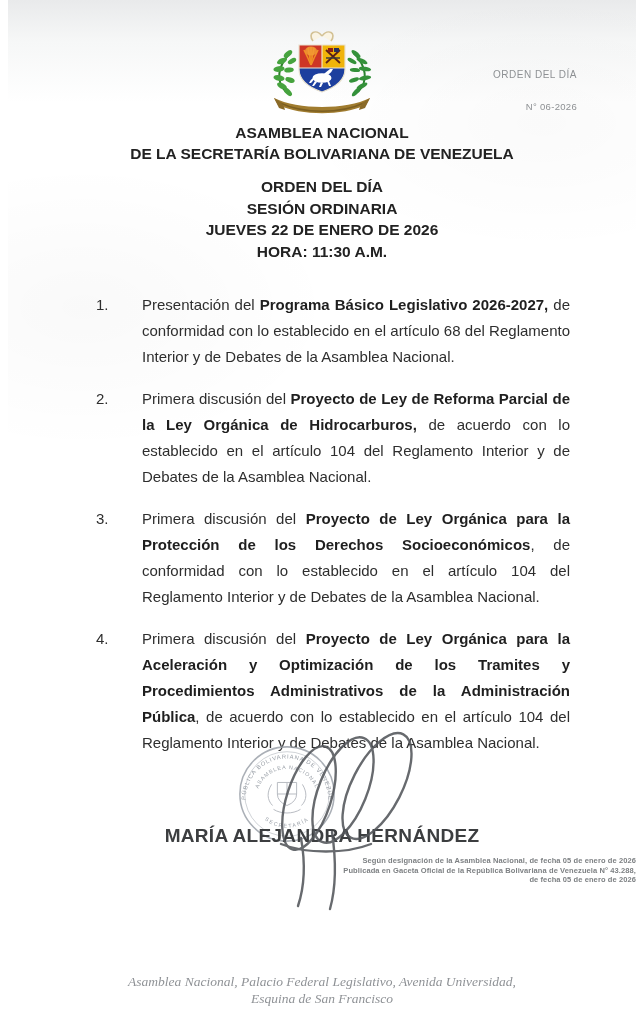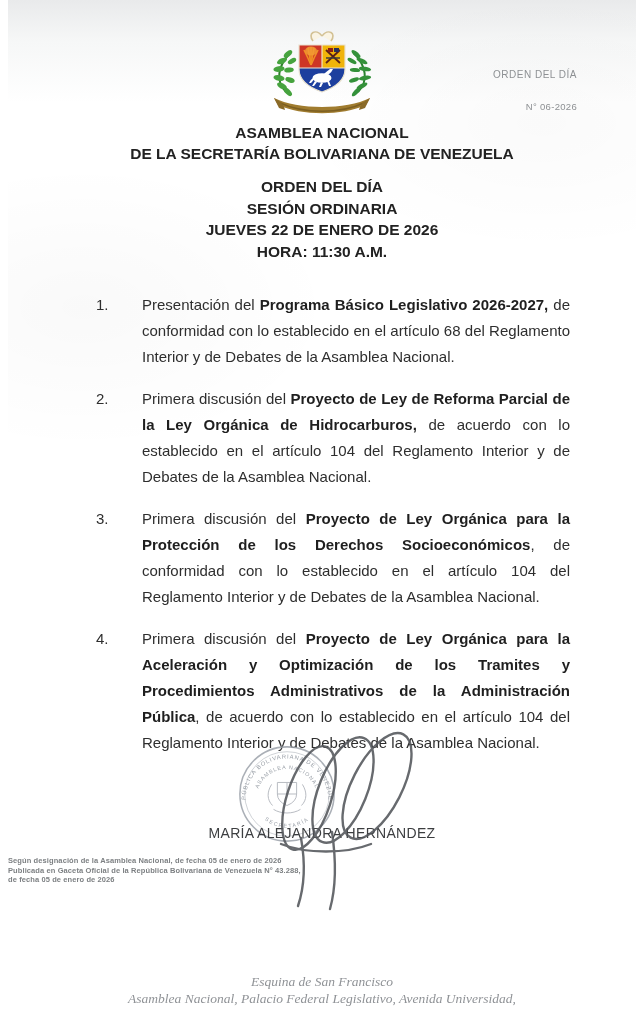--- a/index.html
+++ b/index.html
@@ -25,24 +25,24 @@
   
   .agenda{position:absolute;top:276px;left:88px;width:490px;}
   .agenda-item{position:relative;padding-left:30px;margin-bottom:15px;
     font-size:15px;line-height:26px;}
   .agenda-num{position:absolute;left:0;top:0;}
   .agenda-text{margin:16px;text-align:justify;}
   .agenda-text .b{font-weight:bold;color:#1f1f1f;}
   
   .stamp{position:absolute;top:744px;left:229px;z-index:1;}
   .sig-name{position:absolute;top:825px;left:0;width:100%;text-align:center;z-index:2;
-    font-weight:normal;font-size:14px;letter-spacing:.3px;color:#3c3e40;}
+    font-weight:bold;font-size:19px;letter-spacing:.3px;color:#3c3e40;}
   .sig-role{position:absolute;top:840px;left:0;width:100%;text-align:center;z-index:2;
     font-weight:bold;font-size:13px;color:#6b6e71;}
-  .sig-notes{position:absolute;top:856px;left:0;width:100%;text-align:left;z-index:2;
+  .sig-notes{position:absolute;top:856px;left:0;width:100%;text-align:right;z-index:2;
     font-weight:bold;font-size:7.5px;line-height:9.5px;color:#7d8083;letter-spacing:.1px;}
   .signature{position:absolute;top:726px;left:243px;z-index:3;}
   
   .footer{position:absolute;top:974px;left:0;width:100%;text-align:center;
     font-family:"Liberation Serif",serif;font-style:italic;
     font-size:13.5px;line-height:16.5px;color:#8f9296;}
 </style>
 </head>
 <body>
 
@@ -210,17 +210,17 @@
       <ellipse cx="58" cy="72" rx="22" ry="54" transform="rotate(18 58 72)"></ellipse>
       <ellipse cx="92" cy="64" rx="24" ry="56" transform="rotate(22 92 64)"></ellipse>
       <ellipse cx="126" cy="60" rx="25" ry="58" transform="rotate(27 126 60)"></ellipse>
       <path d="M50,112 C55,140 53,162 47,180"></path>
       <path d="M81,106 C86,140 84,165 79,183"></path>
       <path d="M30,118 C55,128 95,128 120,118"></path>
     </g>
   </svg>
 
   <div class="footer">
+    <div>Asamblea Nacional, Palacio Federal Legislativo, Avenida Universidad,</div>
     <div>Esquina de San Francisco</div>
-    <div>Asamblea Nacional, Palacio Federal Legislativo, Avenida Universidad,</div>
   </div>
 
 </div>
 
 </body></html>

